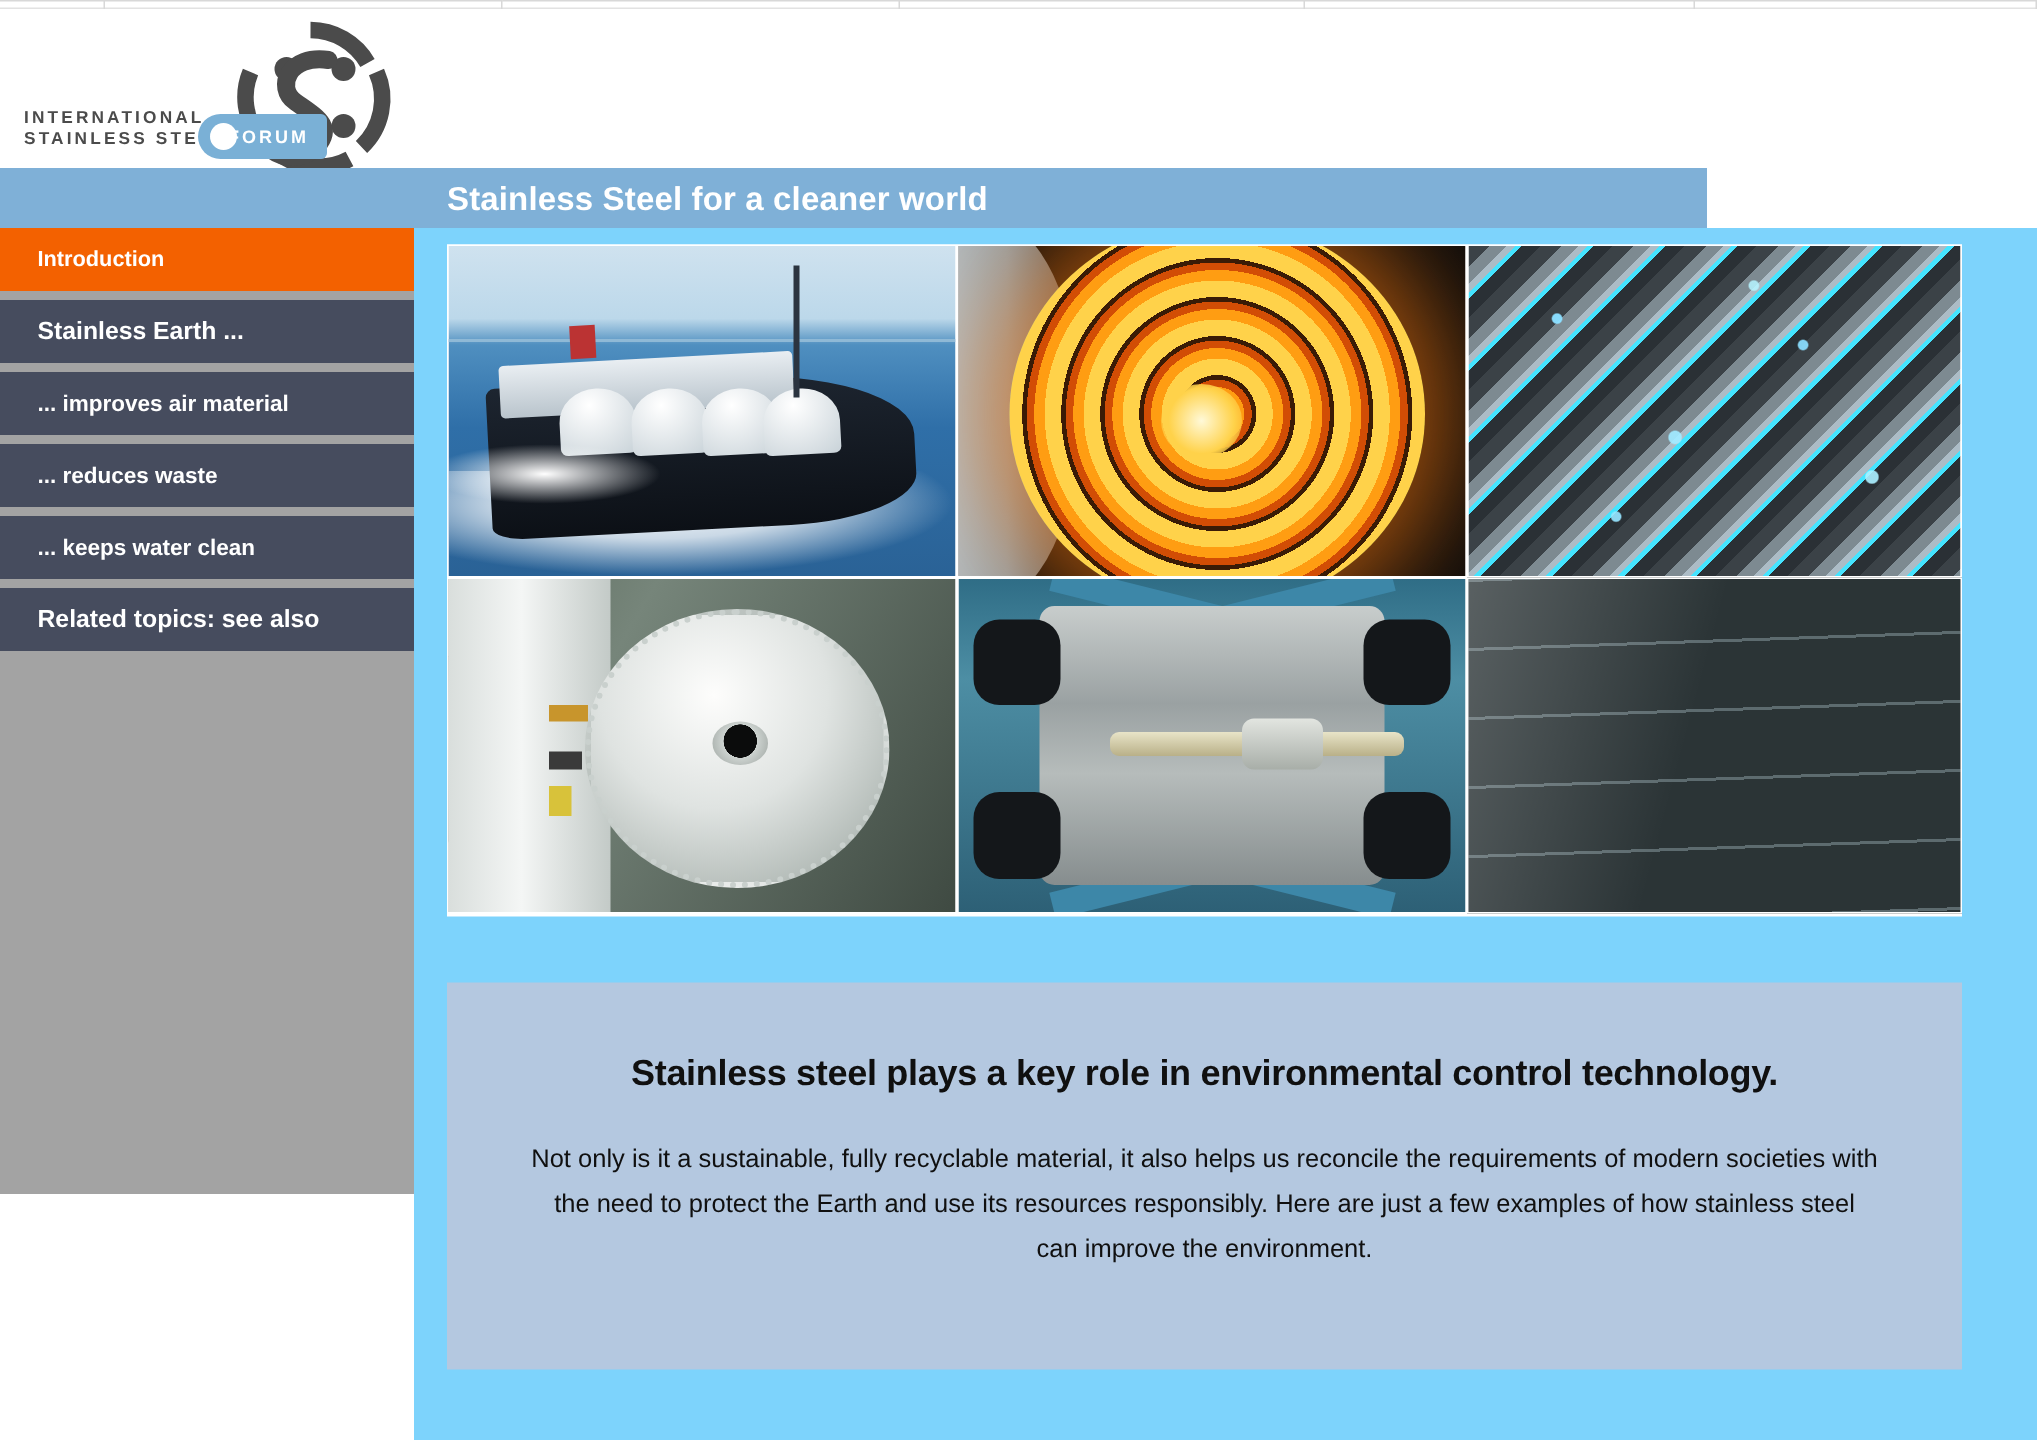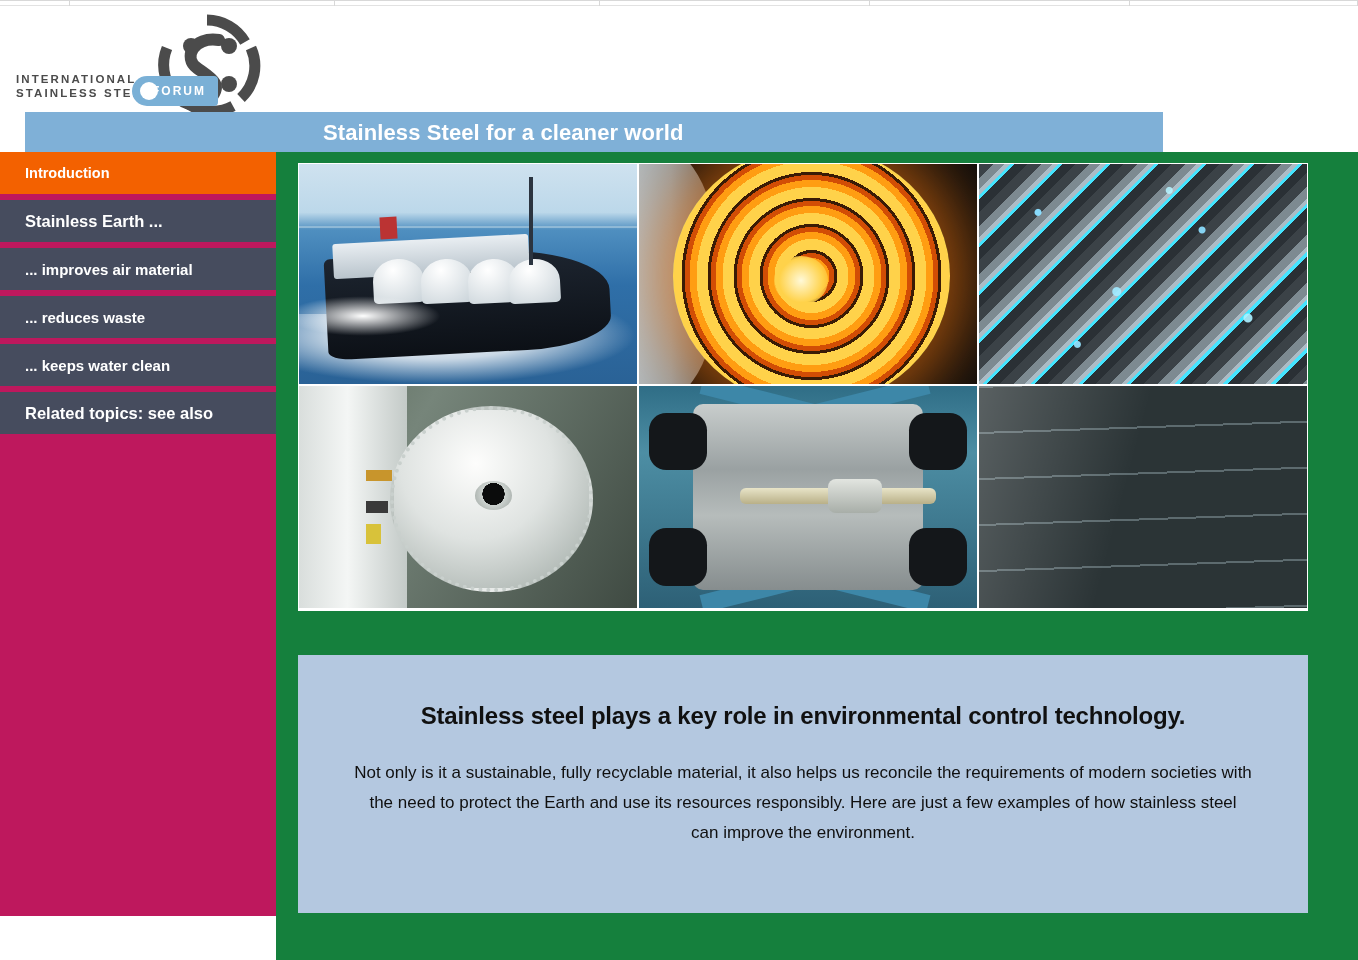--- a/index.html
+++ b/index.html
@@ -28,37 +28,37 @@
   .emblem { position: absolute; left: 133px; top: 8px; width: 148px; height: 100px; }
   .forum-badge { position: absolute; left: 132px; top: 70px; width: 86px; height: 30px;
                  background: #7ab0d6; border-radius: 15px 4px 4px 15px; }
   .forum-badge .hole { position: absolute; left: 8px; top: 6px; width: 18px; height: 18px;
                        border-radius: 50%; background: #ffffff; }
   .forum-text { position: absolute; left: 152px; top: 78px; font-size: 12px; font-weight: bold;
                 color: #ffffff; letter-spacing: 2px; }
 
   
   .titlebar { position: absolute; top: 112px; left: 0; width: 1138px; height: 40px;
-              background: #7fb0d7; margin-left: 25px; }
+              background: #7fb0d7; }
   .titlebar h1 { position: absolute; left: 298px; top: 8px; font-size: 22px; font-weight: bold;
                  color: #ffffff; letter-spacing: 0.1px; }
 
   
-  .sidebar { position: absolute; top: 152px; left: 0; width: 276px; height: 764px; background: #be185d; }
+  .sidebar { position: absolute; top: 152px; left: 0; width: 276px; height: 644px; background: #a3a3a3; }
   .nav-item { position: relative; width: 276px; color: #ffffff; background: #464c5e;
               font-weight: bold; display: flex; align-items: center;
               padding-left: 25px; margin-bottom: 6px; }
   .nav-item.active { background: #f36100; }
   .nav-item.lvl0 { height: 42px; font-size: 14.5px; }
   .nav-item.lvl1 { height: 42px; font-size: 16.5px; }
   .nav-item.lvl2 { height: 42px; font-size: 15px; }
 
   
   .content { position: absolute; top: 152px; left: 276px; width: 1082px; height: 808px;
-             background: #15803d; }
+             background: #7dd3fc; }
   .gallery { position: absolute; left: 22px; top: 11px; width: 1010px; height: 448px;
              display: grid; grid-template-columns: 340px 340px 330px;
              grid-template-rows: 222px 224px; gap: 0px; background: #ffffff; }
   .tile { position: relative; overflow: hidden; border: 1px solid #ffffff; }
 
   
   .ship { background: linear-gradient(#cfe2ef 0%, #bcd8ea 22%, #4f8fc0 30%, #2f6fa8 55%, #2a6296 100%); }
   .ship .horizon { position: absolute; left:0; top:28%; width:100%; height:2px; background:#8fb9d6; }
   .ship .hull { position: absolute; left: 8%; top: 40%; width: 84%; height: 46%;
                 background: linear-gradient(#1d2530, #0c1016); border-radius: 6px 44% 30% 8%;

